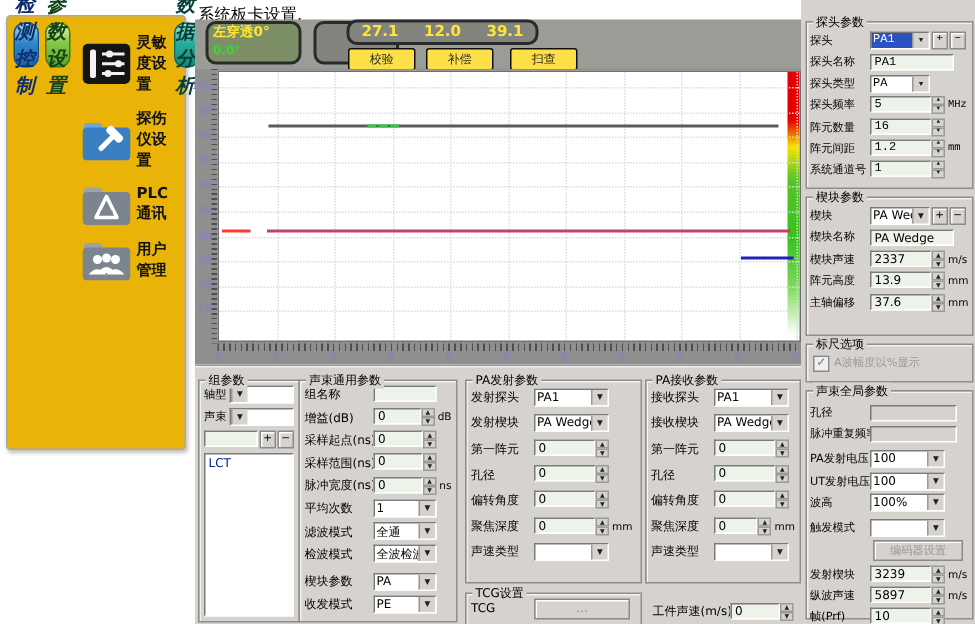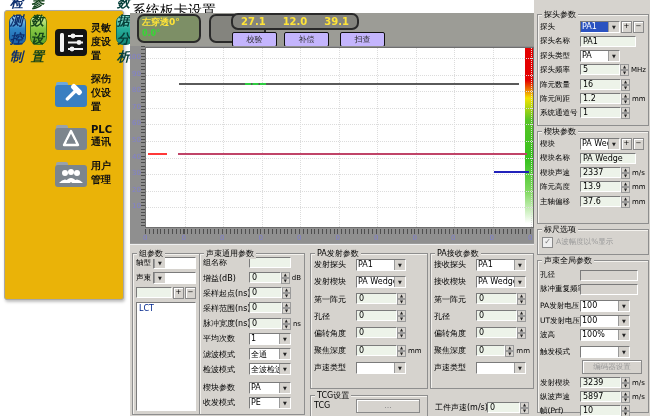--- a/index.html
+++ b/index.html
@@ -8,32 +8,32 @@
   #sidebar{position:absolute;left:4px;top:10px;width:120px;height:290px;background:#eab308;border:1px solid #a8a8a8;border-radius:3px;box-shadow:1px 2px 3px rgba(0,0,0,.25);display:flex;flex-direction:row;padding:4px;box-sizing:border-box;gap:4px;}
   .sbtn{height:28px;border-radius:7px;display:flex;align-items:center;justify-content:center;font-size:13px;font-weight:bold;font-style:italic;border:1px solid #4a4a4a;cursor:pointer;letter-spacing:2px;}
   .sbtn.blue{background:linear-gradient(#aadcf5,#2f86c8 45%,#1c62a6);color:#0d2f6e;border-color:#14508c;}
   .sbtn.green{background:linear-gradient(#e2f7a8,#85c844 45%,#5ea42c);color:#14431a;border-color:#3f7a1e;}
   .sbtn.teal{background:linear-gradient(#9fe8dc,#27ae9b 45%,#168a7a);color:#06403a;border-color:#0d6a5d;}
   #side-items{flex:1;display:flex;flex-direction:column;justify-content:flex-start;gap:9px;padding:6px 0 0 4px;}
   .sitem{display:flex;align-items:center;gap:4px;cursor:pointer;}
   .sitem svg{width:32px;height:27px;flex:0 0 auto;}
   .sitem .silbl{font-size:10px;font-weight:bold;color:#111;}
   
-  #win-title{position:absolute;left:132px;top:2px;font-size:14px;color:#000;}
+  #win-title{position:absolute;left:132px;top:2px;font-size:11px;color:#000;}
   #close{position:absolute;left:636px;top:4px;width:12px;height:12px;font-size:9px;color:#333;text-align:center;line-height:12px;cursor:pointer;}
   
   #toolbar{position:absolute;left:130px;top:13px;width:404px;height:33px;background:#9c9c96;}
   .beam-box{position:absolute;left:7px;top:1px;width:64px;height:29px;background:#7d8f66;border:2px solid #2a2a2a;border-radius:7px;box-sizing:border-box;padding:1px 3px;line-height:11px;}
   .beam-l1{font-size:9px;font-weight:bold;color:#ffe438;white-space:nowrap;}
   .beam-l2{font-size:8px;font-weight:bold;color:#35d935;}
   .empty-box{position:absolute;left:79px;top:1px;width:57px;height:29px;background:#84847e;border:2px solid #2a2a2a;border-radius:7px;box-sizing:border-box;}
   .vals{position:absolute;left:101px;top:0;width:128px;height:17px;background:#84847e;border:2px solid #2a2a2a;border-radius:7px;box-sizing:border-box;display:flex;align-items:center;justify-content:space-between;padding:0 8px;}
   .vals span{font-size:10px;font-weight:bold;color:#ffe438;}
   .tbtns{position:absolute;left:102px;top:19px;display:flex;gap:7px;}
-  .tbtn{width:43px;height:13px;background:#c4b5fd;border:1px solid #101010;border-radius:2px;color:#2a2a2a;font-size:8px;display:flex;align-items:center;justify-content:center;cursor:pointer;}
+  .tbtn{width:43px;height:13px;background:#fde047;border:1px solid #101010;border-radius:2px;color:#2a2a2a;font-size:8px;display:flex;align-items:center;justify-content:center;cursor:pointer;}
   
   #plotwrap{position:absolute;left:130px;top:46px;width:404px;height:197px;background:#8f8f8f;}
   #yruler{position:absolute;left:0;top:0;width:15px;height:183px;background:
     repeating-linear-gradient(to bottom,#4e4e4e 0 1px,transparent 1px 3.32px);background-size:4px 100%;background-repeat:no-repeat;background-position:right 0 top 0;}
   .ytick{position:absolute;right:4px;font-size:7px;color:#8080cc;line-height:8px;}
   #plot{position:absolute;left:15px;top:1px;width:389px;height:181px;background:#ffffff;border:1px solid #6f6f6f;box-sizing:border-box;overflow:hidden;}
   #xruler{position:absolute;left:15px;top:183px;width:389px;height:14px;background:
     repeating-linear-gradient(to right,#4e4e4e 0 1px,transparent 1px 3.85px);background-size:100% 5px;background-repeat:no-repeat;}
   .xtick{position:absolute;top:5px;font-size:7px;color:#8080cc;}
   .hgrid{position:absolute;left:0;width:100%;height:0;border-top:1px dotted #dcdcdc;}
@@ -81,21 +81,21 @@
   .listbox{position:absolute;left:3px;top:48px;right:3px;bottom:3px;background:#fff;border:1px solid;border-color:#7b7b7b #fff #fff #7b7b7b;font-size:8px;padding:1px 2px;color:#00268c;}
   
   #right{position:absolute;left:534px;top:0;width:116px;height:416px;background:#d6d3ce;}
   .p-probe{left:3px;top:14px;width:110px;height:110px;}
   .p-wedge{left:3px;top:131px;width:110px;height:91px;}
   .p-ruleropt{left:3px;top:229px;width:110px;height:24px;}
   .p-global{left:3px;top:260px;width:110px;height:151px;}
   #right .lbl{flex:0 0 40px;font-size:7.5px;}
   #right .ctl{width:50px;}
   #right .row{height:12px;margin:2.4px 2px;}
-  .p-probe .row{margin:2.2px 2px;}
+  .p-probe .row{margin:2.2px 2px;font-family:Liberation Mono, monospace;}
   .p-global .row{margin:2.8px 2px;}
   .p-global .ctl{width:46px;}
   .p-global .txt.long{width:58px;}
   .cb{width:9px;height:9px;background:#efefef;border:1px solid #8a8a8a;display:inline-flex;align-items:center;justify-content:center;margin:0 3px 0 2px;}
   .cb .ck{font-size:8px;color:#7a7a7a;line-height:8px;}
   .cblbl{font-size:7.5px;color:#9a9a9a;white-space:nowrap;overflow:hidden;}
   .encbtn{width:58px;height:12px;background:#d6d3ce;border:1px solid #8a8a8a;box-shadow:inset 1px 1px 0 #fff;color:#999;font-size:7.5px;text-align:center;line-height:11px;margin-left:42px;cursor:pointer;}
 </style>
 </head>
 <body>

